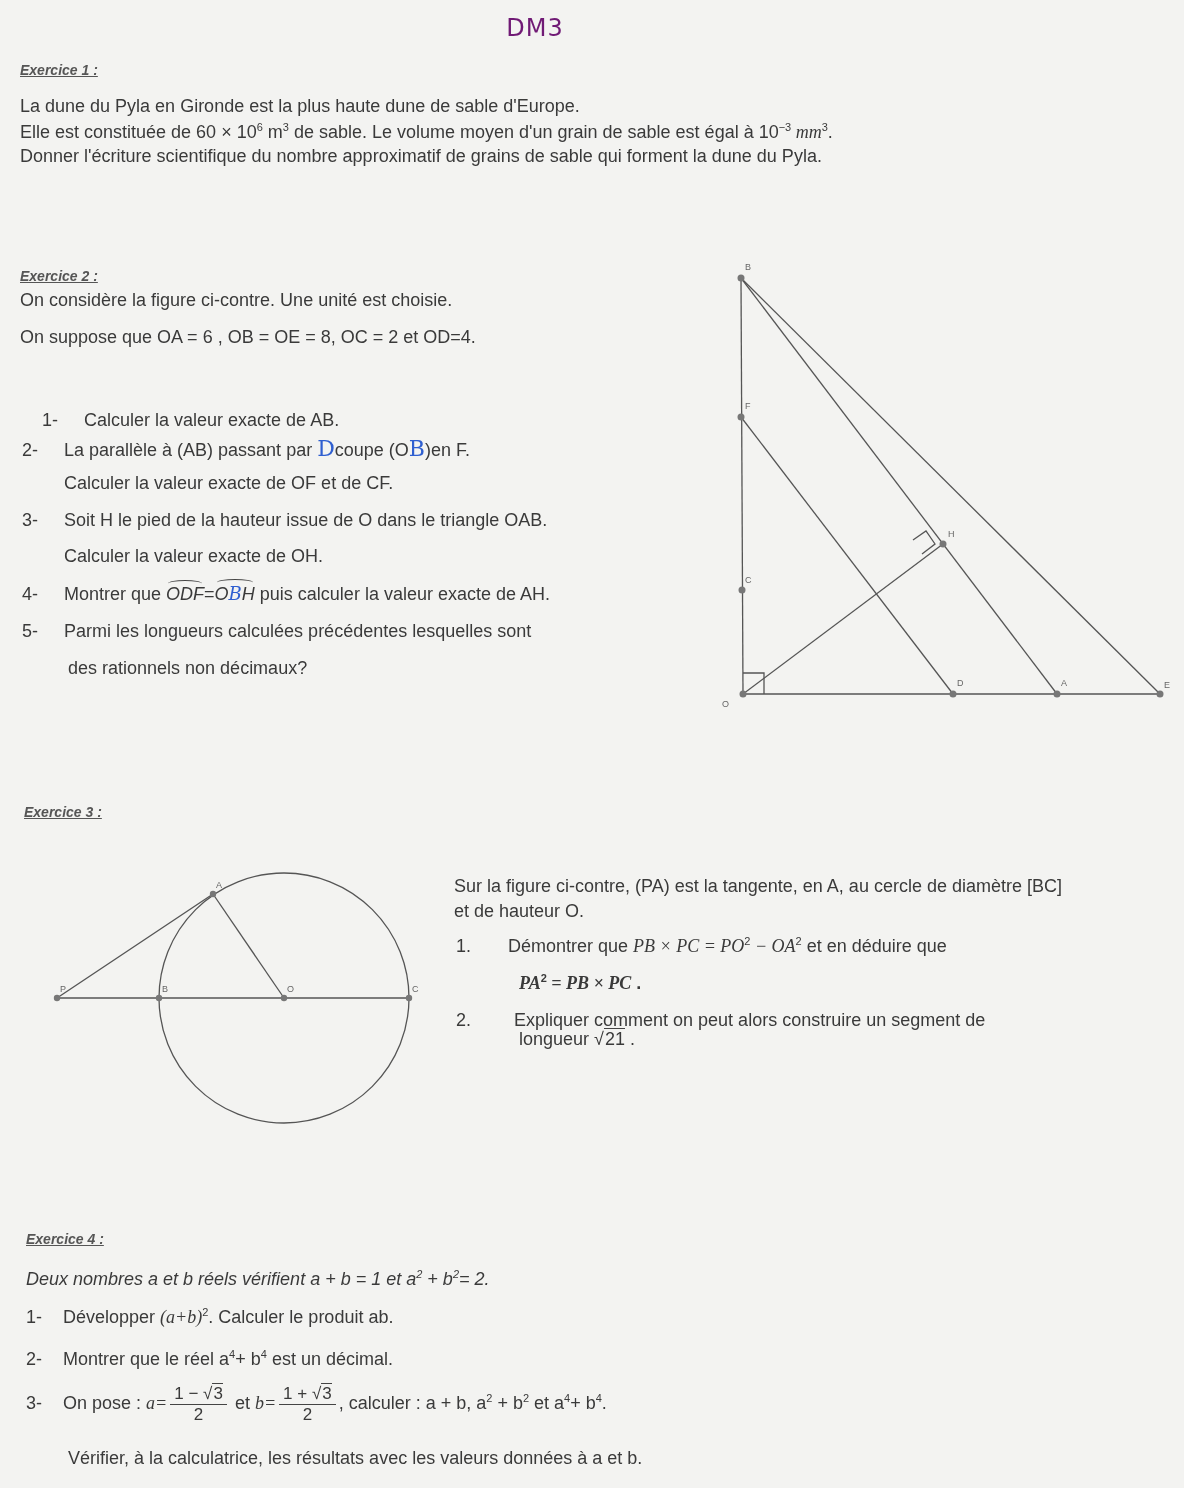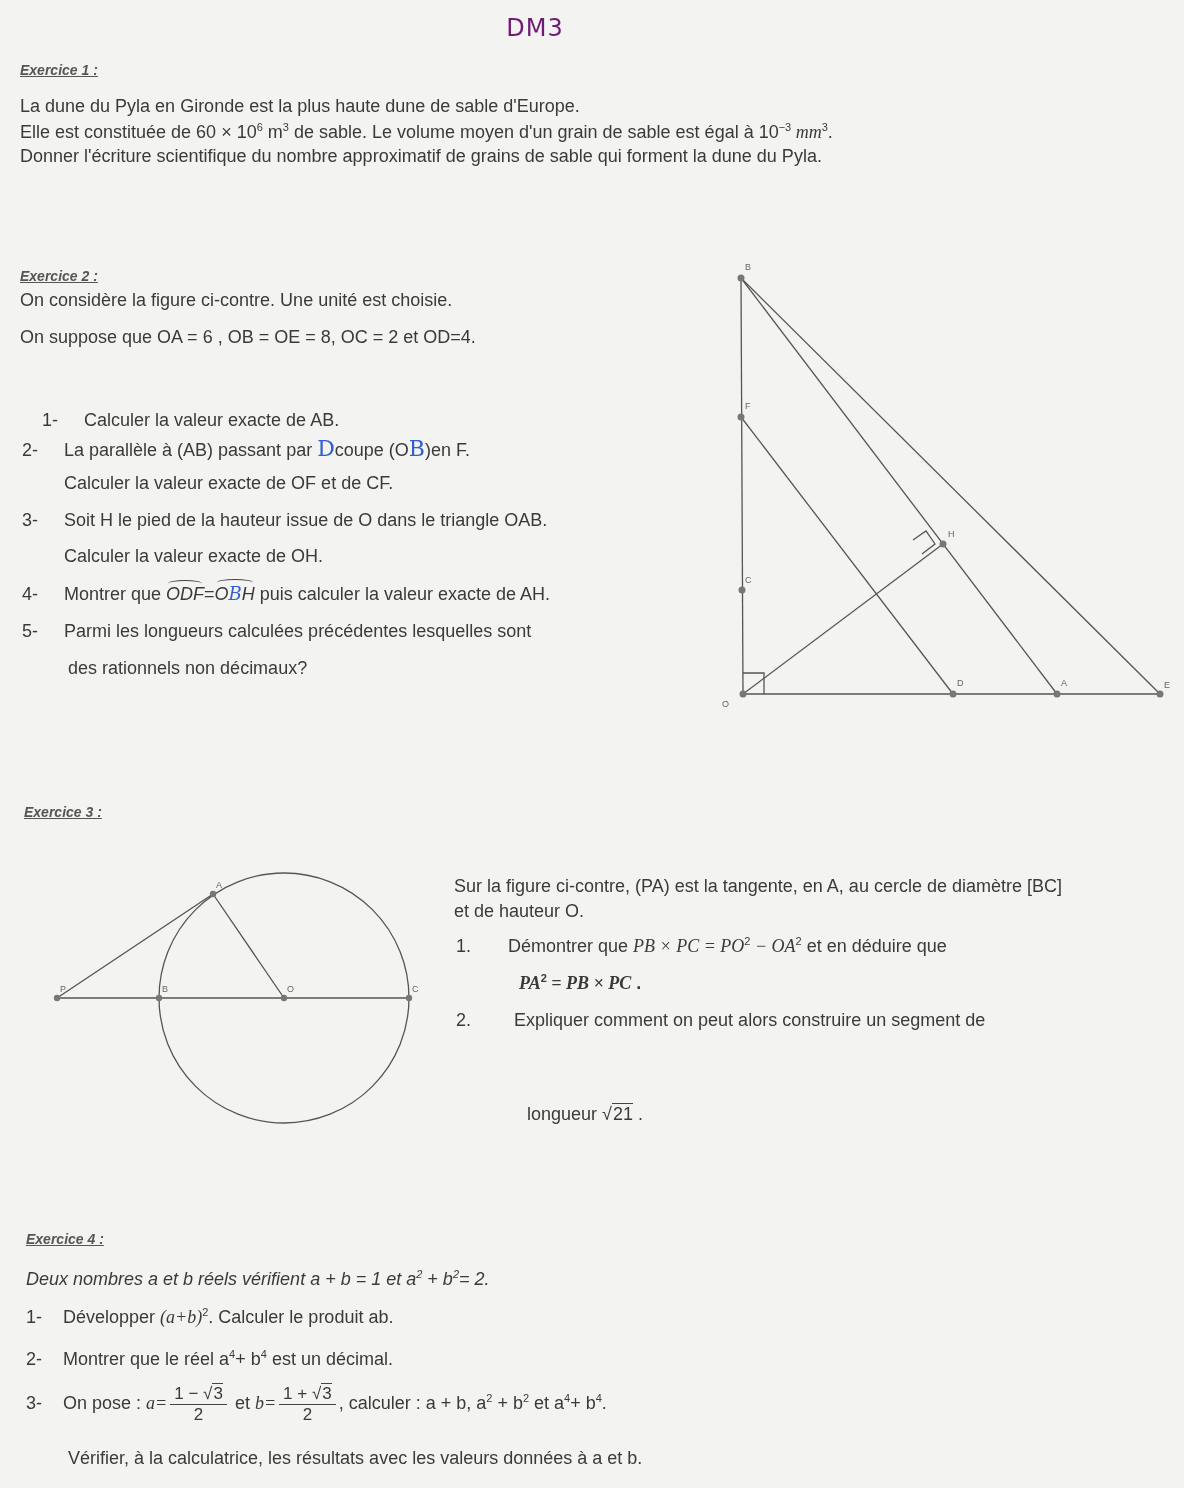--- a/index.html
+++ b/index.html
@@ -102,21 +102,21 @@
   <text x="287" y="202">O</text>
   <text x="412" y="202">C</text>
   <text x="216" y="98">A</text>
 </svg>
 
 <div class="abs line" style="left:454px;top:876px;">Sur la figure ci-contre, (PA) est la tangente, en A, au cercle de diamètre [BC]</div>
 <div class="abs line" style="left:454px;top:901px;">et de hauteur O.</div>
 <div class="abs line" style="left:456px;top:935px;"><span class="num3">1.</span><span>Démontrer que </span><span class="it">PB × PC = PO</span><sup>2</sup><span class="it"> − OA</span><sup>2</sup><span> et en déduire que</span></div>
 <div class="abs line" style="left:519px;top:972px;font-weight:bold;"><span class="it">PA</span><sup>2</sup><span class="it"> = PB × PC</span><span> .</span></div>
 <div class="abs line" style="left:456px;top:1010px;"><span class="num3" style="width:58px">2.</span><span>Expliquer comment on peut alors construire un segment de</span></div>
-<div class="abs line" style="left:519px;top:1104px;margin-left:8px;"><span>longueur </span><span>√</span><span class="sqrt">21</span><span> .</span></div>
+<div class="abs line" style="left:519px;top:1029px;"><span>longueur </span><span>√</span><span class="sqrt">21</span><span> .</span></div>
 
 <div class="abs ex-head" style="left:26px;top:1231px;">Exercice 4 :</div>
 <div class="abs line" style="left:26px;top:1268px;font-style:italic;"><span>Deux nombres a et b réels vérifient a + b = 1 et a</span><sup>2</sup><span> + b</span><sup>2</sup><span>= 2.</span></div>
 <div class="abs line" style="left:26px;top:1306px;"><span class="num3" style="width:37px">1-</span><span>Développer </span><span class="it">(a+b)</span><sup>2</sup><span>. Calculer le produit ab.</span></div>
 <div class="abs line" style="left:26px;top:1348px;"><span class="num3" style="width:37px">2-</span><span>Montrer que le réel a</span><sup>4</sup><span>+ b</span><sup>4</sup><span> est un décimal.</span></div>
 <div class="abs line" style="left:26px;top:1384px;">
   <span class="num3" style="width:37px">3-</span><span>On pose : </span>
   <span class="it">a=</span><span class="frac">
       <span class="top"><span>1 − √</span><span class="sqrt">3</span></span>
       <span>2</span>

